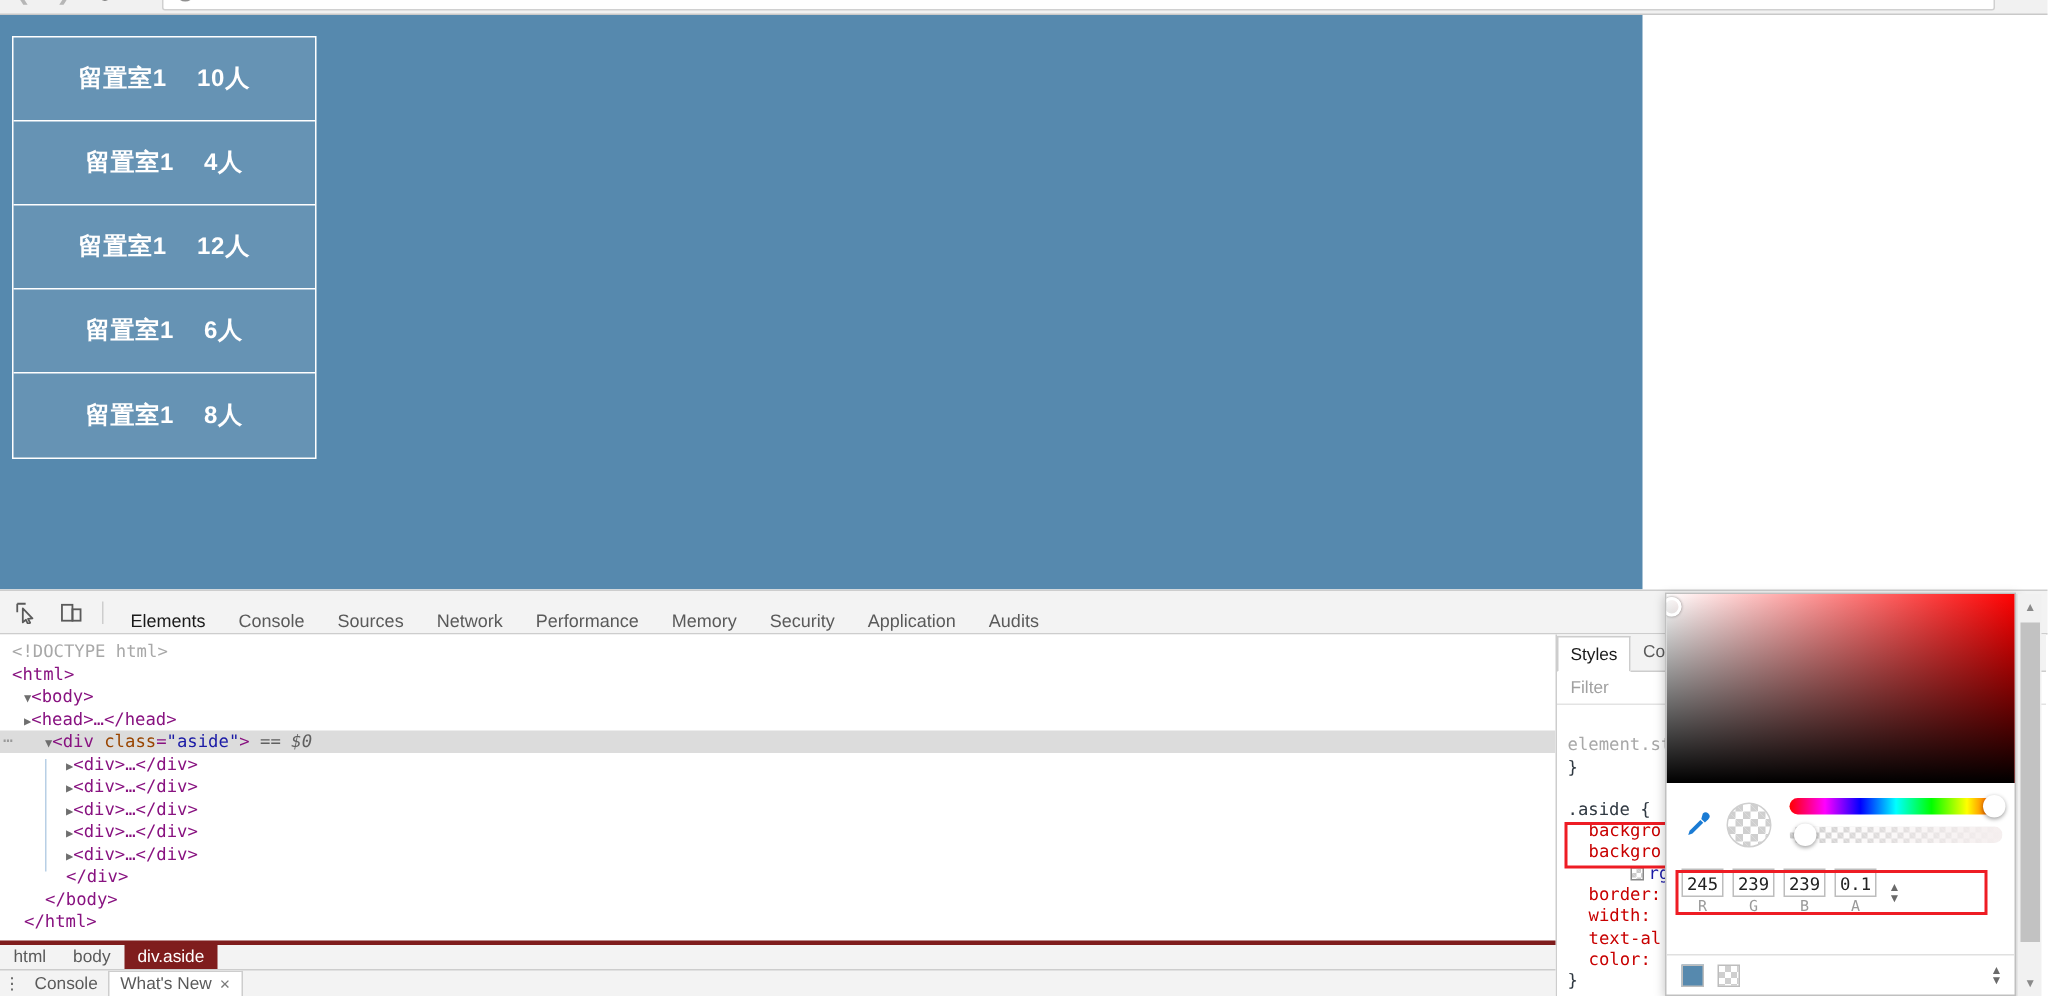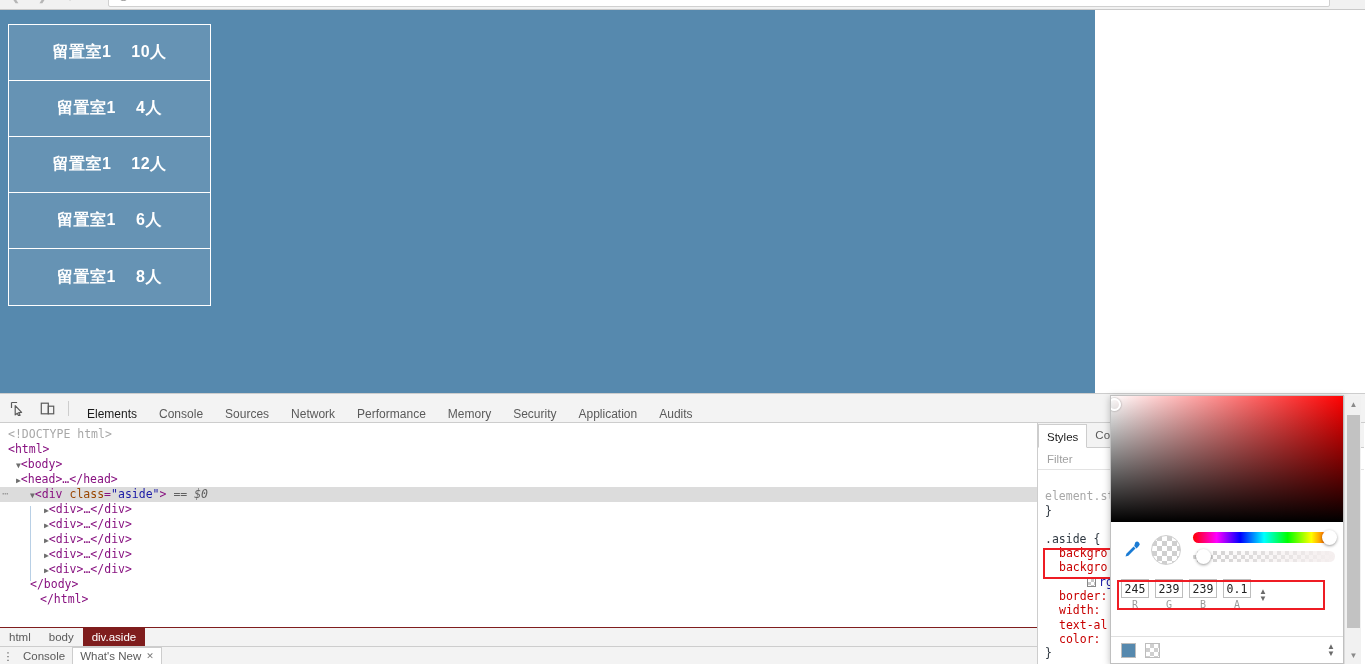--- a/index.html
+++ b/index.html
@@ -154,22 +154,22 @@
   .guide {
     position: absolute; left: 30px; top: 0;
     width: 1px; background: #b8cfe5;
   }
 
   
   #dom-crumbs {
     position: absolute; bottom: 19px; left: 0;
     width: 1038px; height: 19px;
     background: #f3f3f3;
-    border-top: 1px solid #7f1d1d;
-    display: flex; 
+    border-top: 3px solid #7f1d1d;
+    display: flex; align-items: center;
   }
   .crumb {
     padding: 0 9px; height: 19px; line-height: 19px;
     font-size: 11.5px; color: #5a5a5a; cursor: pointer;
   }
   .crumb.active { background: #7f1d1d; color: #ffffff; }
 
   
   #drawer {
     position: absolute; bottom: 0; left: 0;
@@ -471,22 +471,23 @@
         <div class="dom-line" style="padding-left:16px;"><span class="tri">▶</span><span class="tag">&lt;head&gt;…&lt;/head&gt;</span></div>
 
         <div class="dom-line selected" style="padding-left:30px;"><span class="gutter-dots">⋯</span><span class="tri">▼</span><span class="punc">&lt;</span><span class="tag">div</span><span> </span><span class="attr">class</span><span class="punc">=</span><span class="val">"aside"</span><span class="punc">&gt;</span><span> </span><span class="dollar">== $0</span></div>
 
         <div class="dom-line" style="padding-left:44px;"><span class="tri">▶</span><span class="tag">&lt;div&gt;…&lt;/div&gt;</span></div>
         <div class="dom-line" style="padding-left:44px;"><span class="tri">▶</span><span class="tag">&lt;div&gt;…&lt;/div&gt;</span></div>
         <div class="dom-line" style="padding-left:44px;"><span class="tri">▶</span><span class="tag">&lt;div&gt;…&lt;/div&gt;</span></div>
         <div class="dom-line" style="padding-left:44px;"><span class="tri">▶</span><span class="tag">&lt;div&gt;…&lt;/div&gt;</span></div>
         <div class="dom-line" style="padding-left:44px;"><span class="tri">▶</span><span class="tag">&lt;div&gt;…&lt;/div&gt;</span></div>
 
+        <div class="dom-line" style="padding-left:44px;"><span class="tag">&lt;/div&gt;</span></div>
         <div class="dom-line" style="padding-left:30px;"><span class="tag">&lt;/body&gt;</span></div>
-        <div class="dom-line" style="padding-left:16px;margin-left:24px;"><span class="tag">&lt;/html&gt;</span></div>
+        <div class="dom-line" style="padding-left:16px;"><span class="tag">&lt;/html&gt;</span></div>
       </div>
 
       <div id="dom-crumbs">
         <div class="crumb">html</div>
         <div class="crumb">body</div>
         <div class="crumb active">div.aside</div>
       </div>
 
       <div id="drawer">
         <div class="drawer-dots">⋮</div>

